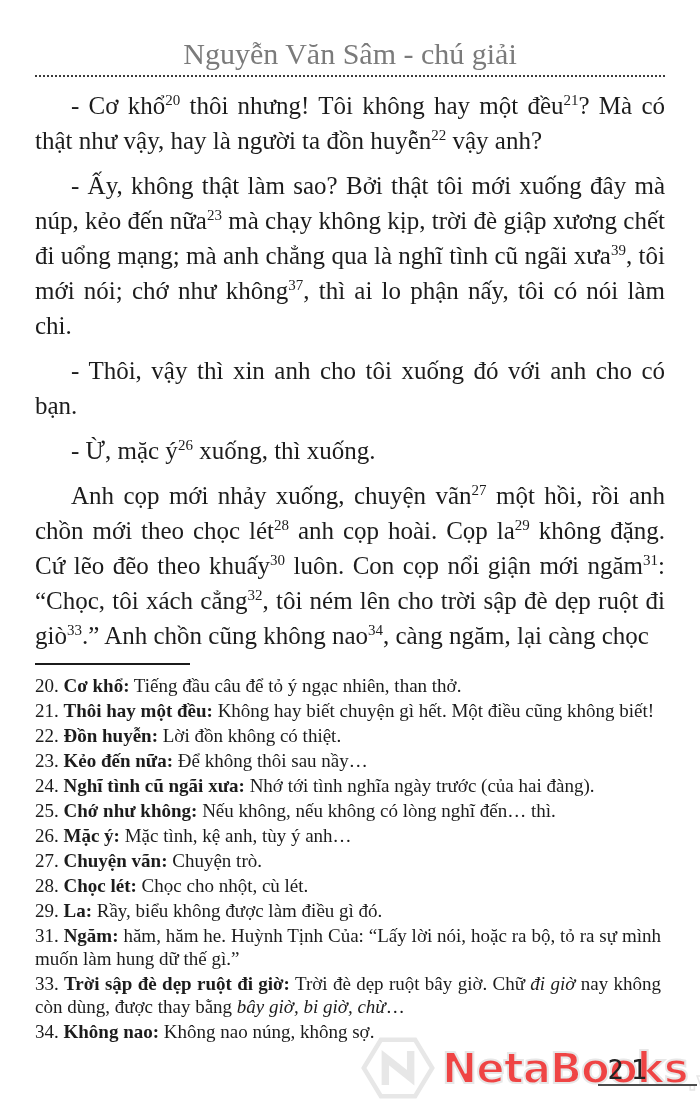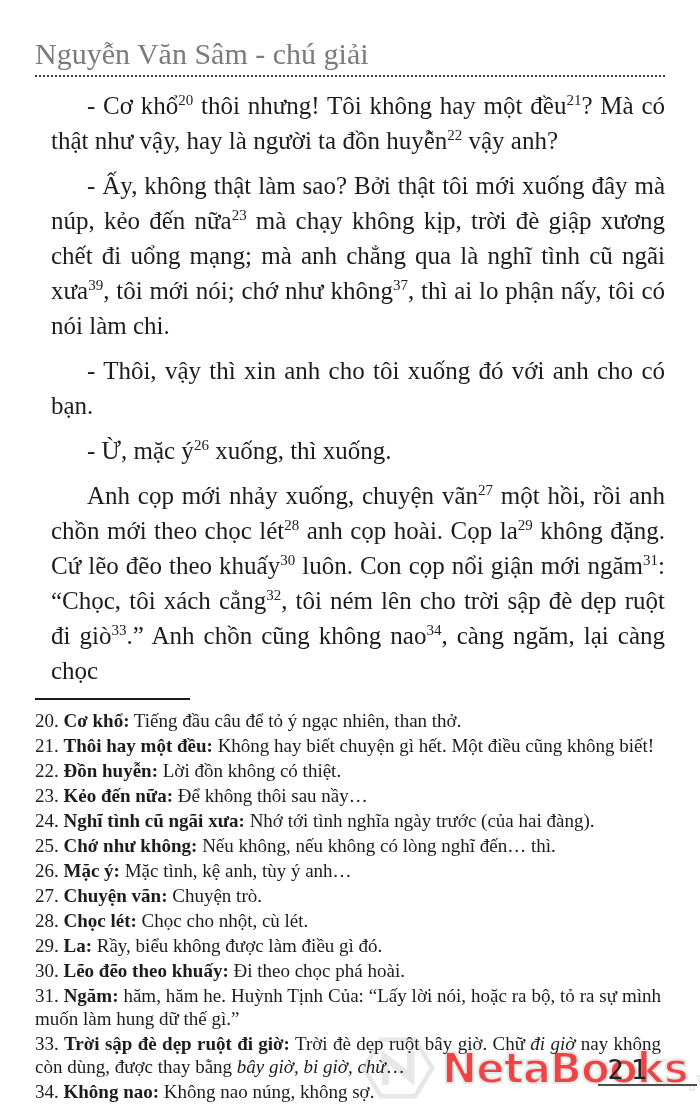--- a/index.html
+++ b/index.html
@@ -8,38 +8,38 @@
     width: 700px; height: 1120px;
     background: #ffffff;
     font-family: "Liberation Serif", "DejaVu Serif", serif;
     color: #1c1c1c;
     overflow: hidden;
   }
   .content { position: relative; z-index: 1; padding: 0 35px; }
 
   .header {
     margin-top: 34px;
-    text-align: left;
+    text-align: center;
     font-size: 30px;
     line-height: 1.3;
     color: #7b7b7b;
   }
   .header-rule {
     margin-top: 2px;
     height: 0;
     border-top: 2px dotted #3a3a3a;
   }
 
   .body-text { margin-top: 11px; }
   .para {
     font-size: 25px;
     line-height: 35px;
     text-align: justify;
     text-indent: 36px;
-    margin: 0 0 10px 16px;
+    margin: 0 0 10px 0;
   }
   .para sup, .fn sup {
     font-size: 15px;
     line-height: 0;
     vertical-align: 9px;
   }
 
   .fn-separator {
     width: 155px;
     border: 0;
@@ -135,21 +135,20 @@
       <div class="fn">20. <strong>Cơ khổ:</strong> Tiếng đầu câu để tỏ ý ngạc nhiên, than thở.</div>
       <div class="fn">21. <strong>Thôi hay một đều:</strong> Không hay biết chuyện gì hết. Một điều cũng không biết!</div>
       <div class="fn">22. <strong>Đồn huyễn:</strong> Lời đồn không có thiệt.</div>
       <div class="fn">23. <strong>Kẻo đến nữa:</strong> Để không thôi sau nầy…</div>
       <div class="fn">24. <strong>Nghĩ tình cũ ngãi xưa:</strong> Nhớ tới tình nghĩa ngày trước (của hai đàng).</div>
       <div class="fn">25. <strong>Chớ như không:</strong> Nếu không, nếu không có lòng nghĩ đến… thì.</div>
       <div class="fn">26. <strong>Mặc ý:</strong> Mặc tình, kệ anh, tùy ý anh…</div>
       <div class="fn">27. <strong>Chuyện vãn:</strong> Chuyện trò.</div>
       <div class="fn">28. <strong>Chọc lét:</strong> Chọc cho nhột, cù lét.</div>
       <div class="fn">29. <strong>La:</strong> Rầy, biểu không được làm điều gì đó.</div>
-      <div class="fn">30. <strong>Lẽo đẽo theo khuấy:</strong> Đi theo chọc phá hoài.</div>
       <div class="fn">31. <strong>Ngăm:</strong> hăm, hăm he. Huỳnh Tịnh Của: “Lấy lời nói, hoặc ra bộ, tỏ ra sự mình muốn làm hung dữ thế gì.”</div>
       <div class="fn">33. <strong>Trời sập đè dẹp ruột đi giờ:</strong> Trời đè dẹp ruột bây giờ. Chữ <em>đi giờ</em> nay không còn dùng, được thay bằng <em>bây giờ, bi giờ, chừ</em>…</div>
       <div class="fn">34. <strong>Không nao:</strong> Không nao núng, không sợ.</div>
     </div>
 
   </div>
 
   <div class="page-number">21</div>
   <div class="page-number-rule"></div>
 

